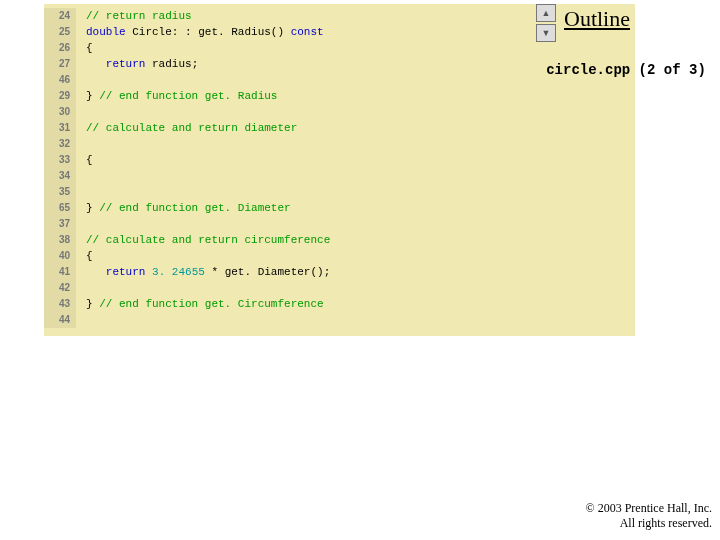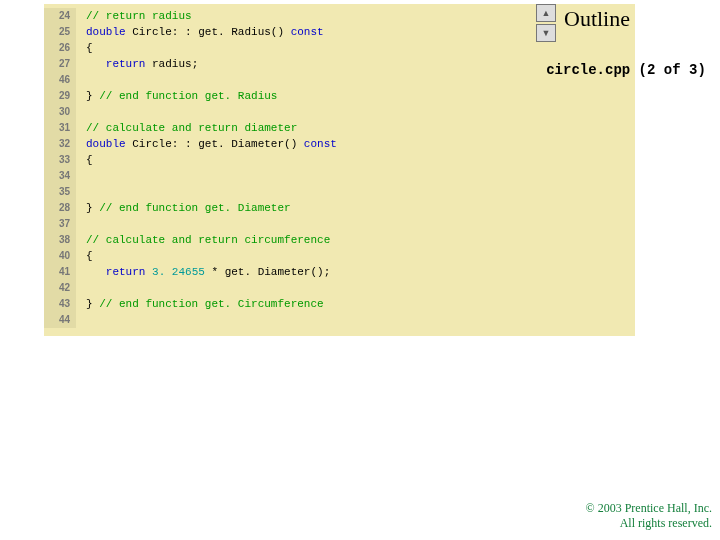--- a/index.html
+++ b/index.html
@@ -67,59 +67,60 @@
     display: flex;
     align-items: center;
     justify-content: center;
     margin-bottom: 2px;
     font-size: 9px;
     color: #555;
     cursor: pointer;
   }
   .outline {
     font-size: 22px;
+    text-decoration: underline;
     color: #000;
     padding-top: 2px;
   }
   .filelabel {
     clear: both;
     padding-top: 18px;
     font-size: 14px;
     font-weight: bold;
     color: #000;
     text-align: center;
     font-family: Liberation Mono, monospace;
   }
   .copyright {
     position: absolute;
     right: 8px;
     bottom: 8px;
     font-size: 12px;
     text-align: right;
-    color: #15803d;
+    color: #000000;
     line-height: 1.3;
   }
 </style>
 </head>
 <body>
 
 <div class="code-area" id="code-area">
     <div class="line"><span class="ln">24</span><span class="code"><span class="c-com">// return radius</span></span></div>
     <div class="line"><span class="ln">25</span><span class="code"><span class="c-kw">double</span><span class="c-txt"> Circle: : get. Radius() </span><span class="c-kw">const</span></span></div>
     <div class="line"><span class="ln">26</span><span class="code"><span class="c-txt">{</span></span></div>
     <div class="line"><span class="ln">27</span><span class="code"><span class="c-txt">   </span><span class="c-kw">return</span><span class="c-txt"> radius;</span></span></div>
     <div class="line"><span class="ln">46</span><span class="code">&nbsp;</span></div>
     <div class="line"><span class="ln">29</span><span class="code"><span class="c-txt">} </span><span class="c-com">// end function get. Radius</span></span></div>
     <div class="line"><span class="ln">30</span><span class="code">&nbsp;</span></div>
     <div class="line"><span class="ln">31</span><span class="code"><span class="c-com">// calculate and return diameter</span></span></div>
-    <div class="line"><span class="ln">32</span><span class="code"><span class="c-kw">double</span><span class="c-txt"> Circle: : get. Diameter() </span><span class="c-kw">const</span></span></div>
+    <div class="line"><span class="ln">32</span></div>
     <div class="line"><span class="ln">33</span><span class="code"><span class="c-txt">{</span></span></div>
     <div class="line"><span class="ln">34</span></div>
     <div class="line"><span class="ln">35</span><span class="code">&nbsp;</span></div>
-    <div class="line"><span class="ln">28</span><span class="code"><span class="c-txt">} </span><span class="c-com">// end function get. Diameter</span></span></div>
+    <div class="line"><span class="ln">65</span><span class="code"><span class="c-txt">} </span><span class="c-com">// end function get. Diameter</span></span></div>
     <div class="line"><span class="ln">37</span><span class="code">&nbsp;</span></div>
     <div class="line"><span class="ln">38</span><span class="code"><span class="c-com">// calculate and return circumference</span></span></div>
     <div class="line"><span class="ln">40</span><span class="code"><span class="c-txt">{</span></span></div>
     <div class="line"><span class="ln">41</span><span class="code"><span class="c-txt">   </span><span class="c-kw">return</span><span class="c-txt"> </span><span class="c-num">3. 24655</span><span class="c-txt"> * get. Diameter();</span></span></div>
     <div class="line"><span class="ln">42</span><span class="code">&nbsp;</span></div>
     <div class="line"><span class="ln">43</span><span class="code"><span class="c-txt">} </span><span class="c-com">// end function get. Circumference</span></span></div>
     <div class="line"><span class="ln">44</span><span class="code">&nbsp;</span></div>
   </div>
 
 <div class="side">

